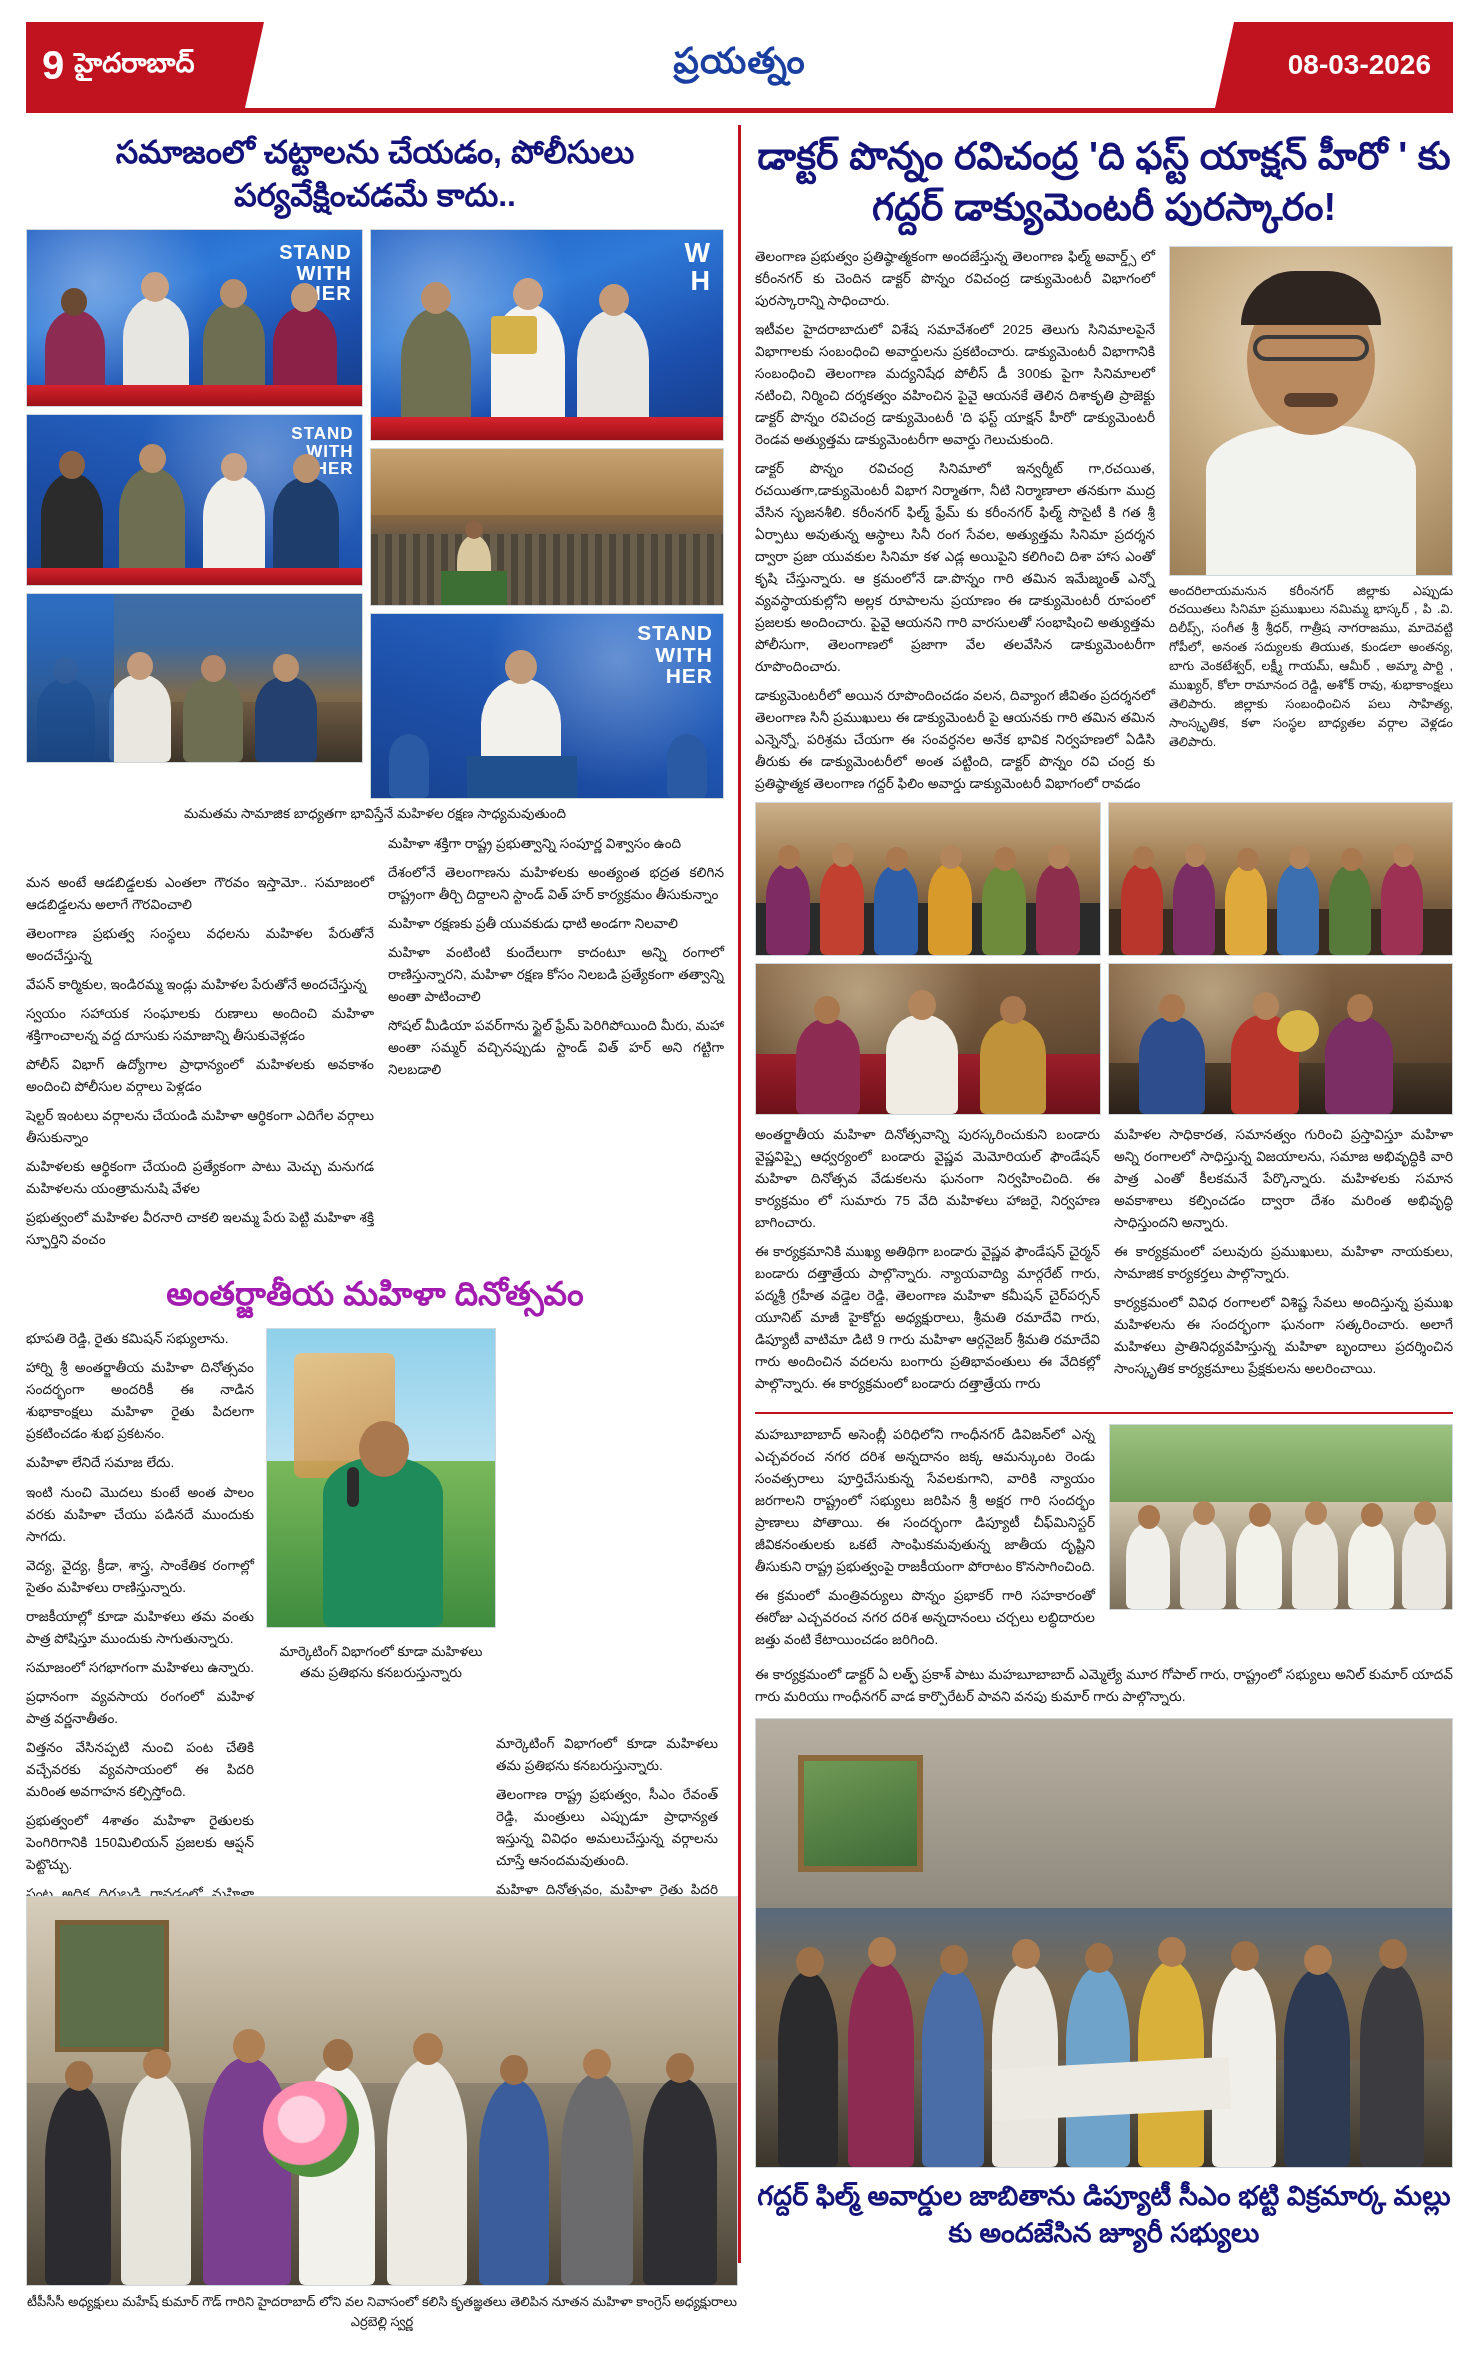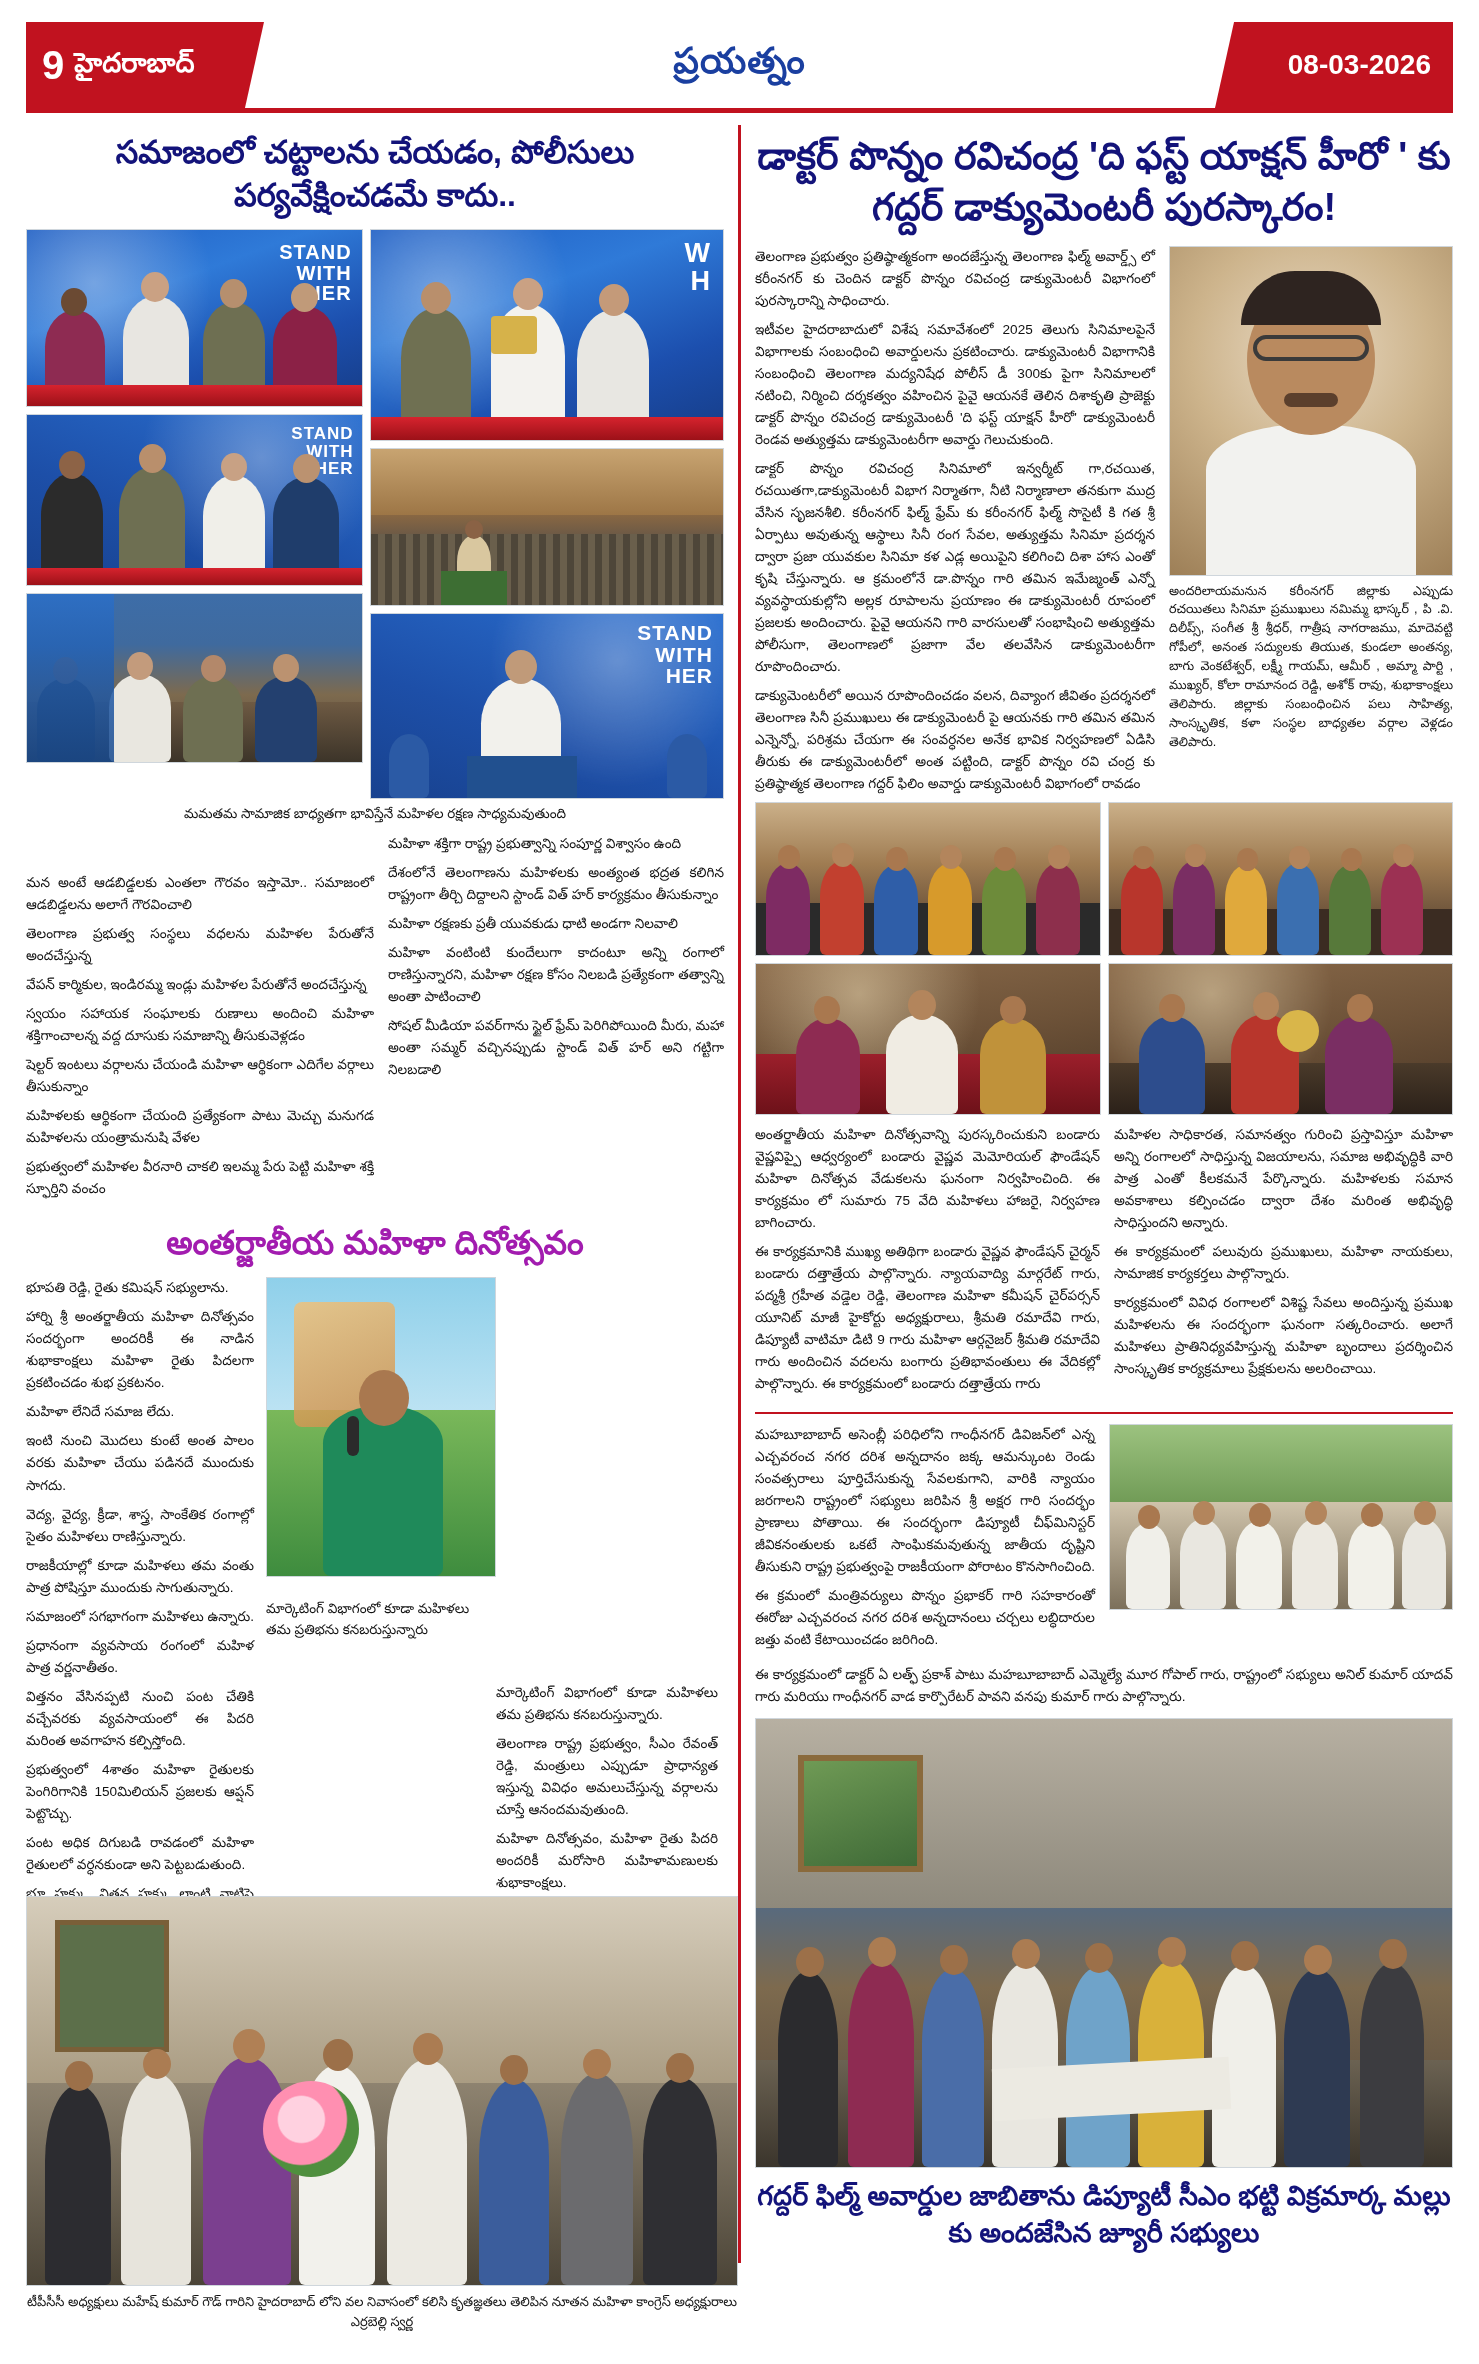--- a/index.html
+++ b/index.html
@@ -284,20 +284,21 @@
     </div>
 
     <div class="cap">మమతమ సామాజిక బాధ్యతగా భావిస్తేనే మహిళల రక్షణ సాధ్యమవుతుంది</div>
 
     <div class="two-col" style="margin-top:8px;">
       <div class="body-col" style="width:348px;margin-top:39px;">
         <p>మన అంటే ఆడబిడ్డలకు ఎంతలా గౌరవం ఇస్తామో.. సమాజంలో ఆడబిడ్డలను అలాగే గౌరవించాలి</p>
         <p>తెలంగాణ ప్రభుత్వ సంస్థలు వధలను మహిళల పేరుతోనే అందచేస్తున్న</p>
         <p>వేపన్ కార్మికుల, ఇండిరమ్మ ఇండ్లు మహిళల పేరుతోనే అందచేస్తున్న</p>
         <p>స్వయం సహాయక సంఘాలకు రుణాలు అందించి మహిళా శక్తిగాంచాలన్న వద్ద దూసుకు సమాజాన్ని తీసుకువెళ్లడం</p>
+        <p>పోలీస్ విభాగ్ ఉద్యోగాల ప్రాధాన్యంలో మహిళలకు అవకాశం అందించి పోలీసుల వర్గాలు పెళ్లడం</p>
         <p>షెల్టర్ ఇంటలు వర్గాలను చేయండి మహిళా ఆర్థికంగా ఎదిగేల వర్గాలు తీసుకున్నాం</p>
         <p>మహిళలకు ఆర్థికంగా చేయంది ప్రత్యేకంగా పాటు మెచ్చు మనుగడ మహిళలను యంత్రామనుషి వేళల</p>
         <p>ప్రభుత్వంలో మహిళల వీరనారి చాకలి ఇలమ్మ పేరు పెట్టి మహిళా శక్తి స్ఫూర్తిని వంచం</p>
       </div>
       <div class="body-col" style="width:336px;">
         <p>మహిళా శక్తిగా రాష్ట్ర ప్రభుత్వాన్ని సంపూర్ణ విశ్వాసం ఉంది</p>
         <p>దేశంలోనే తెలంగాణను మహిళలకు అంత్యంత భద్రత కలిగిన రాష్ట్రంగా తీర్చి దిద్దాలని స్టాండ్ విత్ హర్ కార్యక్రమం తీసుకున్నాం</p>
         <p>మహిళా రక్షణకు ప్రతీ యువకుడు ధాటి అండగా నిలవాలి</p>
         <p>మహిళా వంటింటి కుందేలుగా కాదంటూ అన్ని రంగాలో రాణిస్తున్నారని, మహిళా రక్షణ కోసం నిలబడి ప్రత్యేకంగా తత్వాన్ని అంతా పాటించాలి</p>
         <p>సోషల్ మీడియా పవర్‌గాను స్టైల్ ఫ్రేమ్ పెరిగిపోయింది మీరు, మహా అంతా సమ్మర్ వచ్చినప్పుడు స్టాండ్ విత్ హర్ అని గట్టిగా నిలబడాలి</p>
@@ -323,21 +324,21 @@
       </div>
       <div style="width:230px;">
         <div class="photo mural" style="height:300px;">
           <div style="position:absolute; left:0; right:0; top:0; height:46%; background:linear-gradient(180deg,#8fd0ea,#bde3f3);"></div>
           <div style="position:absolute; left:0; right:0; bottom:0; height:56%; background:linear-gradient(180deg,#7ab85a,#3e8c3e);"></div>
           <div style="position:absolute; left:12%; top:8%; width:44%; height:42%; background:linear-gradient(160deg,#f0c27b,#c98d4a); border-radius:8px; opacity:.85;"></div>
           <div class="pp" style="left:56px; width:120px; height:170px; background:#1f8a5a; border-radius:46% 46% 8px 8px / 22% 22% 8px 8px;"></div>
           <div class="hd" style="left:92px; bottom:150px; width:50px; height:56px; background:#a9784f;"></div>
           <div style="position:absolute; left:80px; bottom:120px; width:12px; height:40px; background:#2b2b2b; border-radius:6px;"></div>
         </div>
-        <div class="cap" style="text-align:left; margin-top:22px;">మార్కెటింగ్ విభాగంలో కూడా మహిళలు తమ ప్రతిభను కనబరుస్తున్నారు</div>
+        <div class="cap" style="text-align:center; margin-top:14px;">మార్కెటింగ్ విభాగంలో కూడా మహిళలు తమ ప్రతిభను కనబరుస్తున్నారు</div>
       </div>
       <div class="body-col" style="width:212px;">
         <p style="height:300px; margin:0;"></p>
       </div>
     </div>
 
     <div class="body-col" style="width:222px; margin-left:470px; margin-top:-296px; position:relative;">
       <p>మార్కెటింగ్ విభాగంలో కూడా మహిళలు తమ ప్రతిభను కనబరుస్తున్నారు.</p>
       <p>తెలంగాణ రాష్ట్ర ప్రభుత్వం, సీఎం రేవంత్ రెడ్డి, మంత్రులు ఎప్పుడూ ప్రాధాన్యత ఇస్తున్న వివిధం అమలుచేస్తున్న వర్గాలను చూస్తే ఆనందమవుతుంది.</p>
       <p>మహిళా దినోత్సవం, మహిళా రైతు పిదరి అందరికీ మరోసారి మహిళామణులకు శుభాకాంక్షలు.</p>

